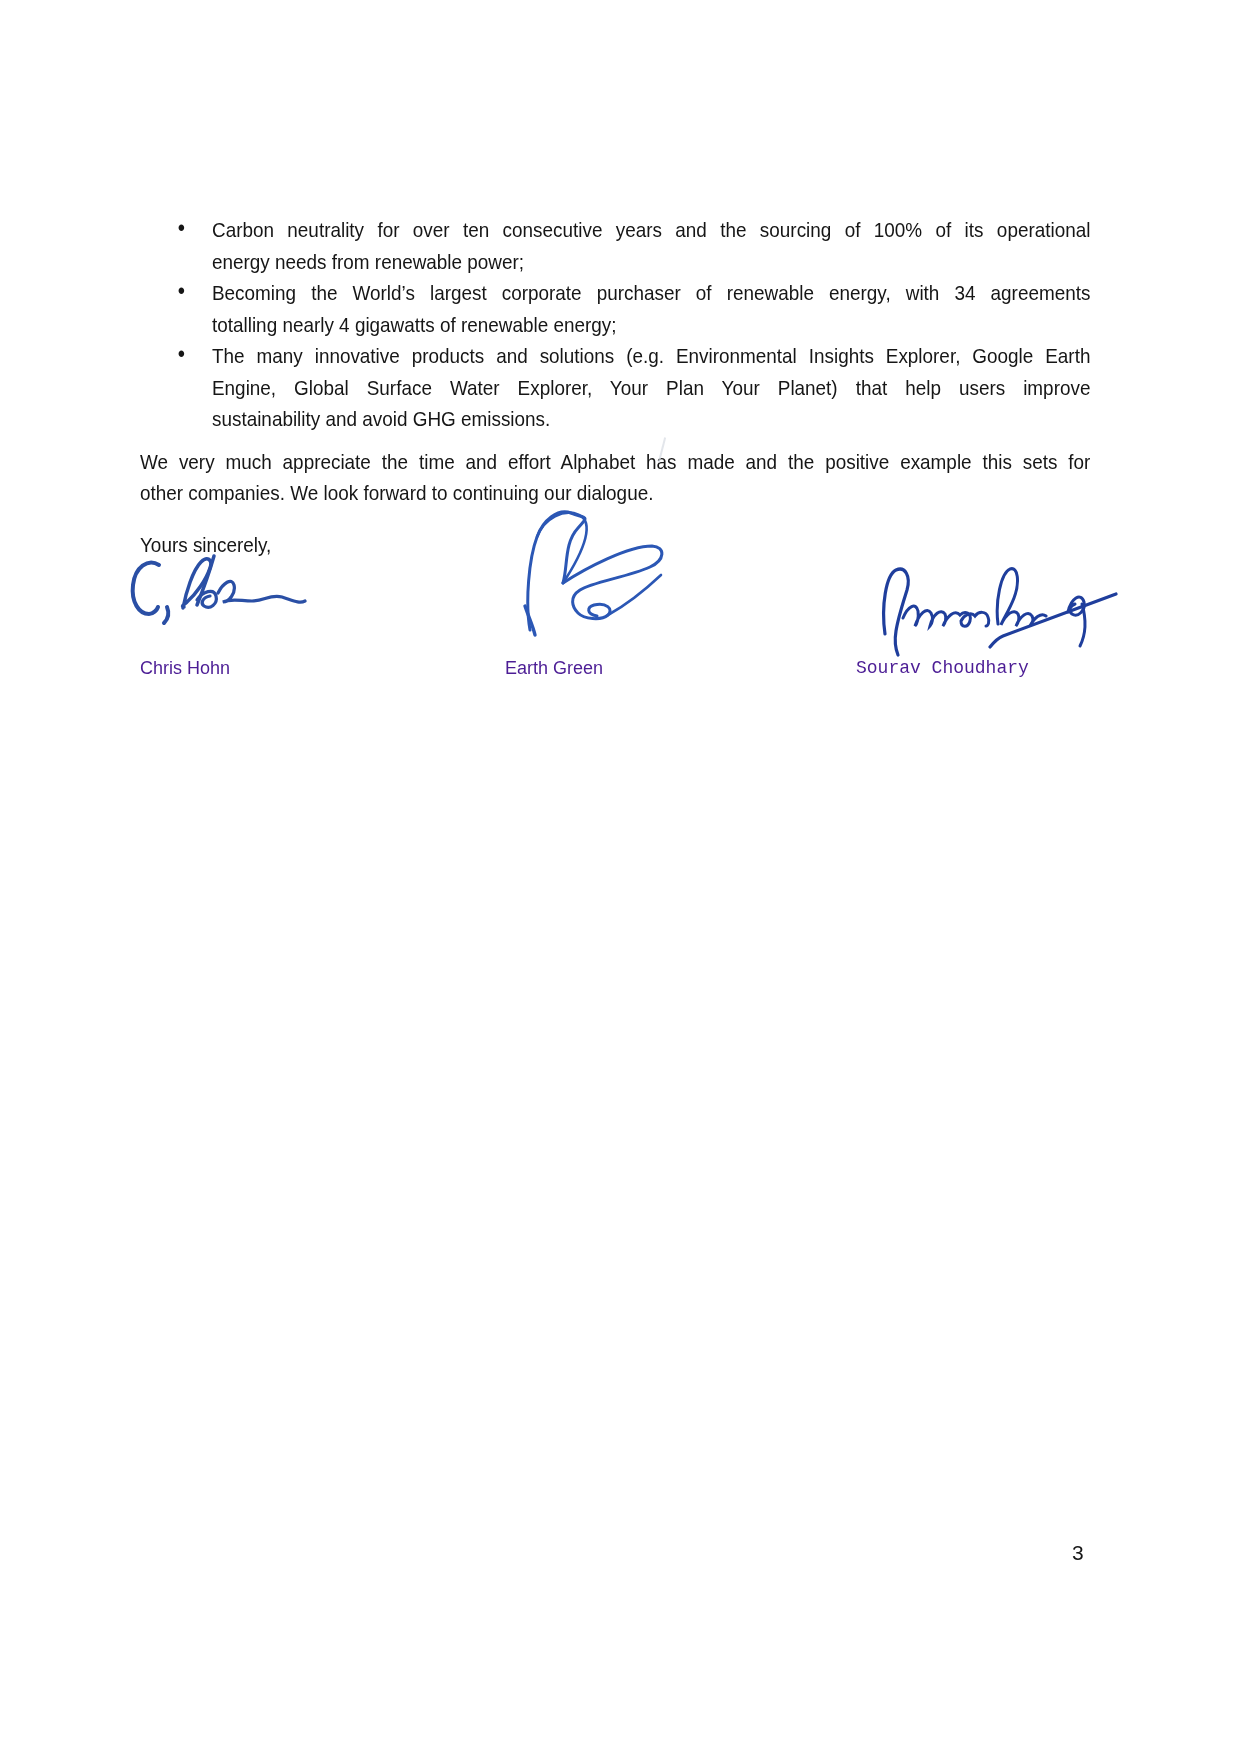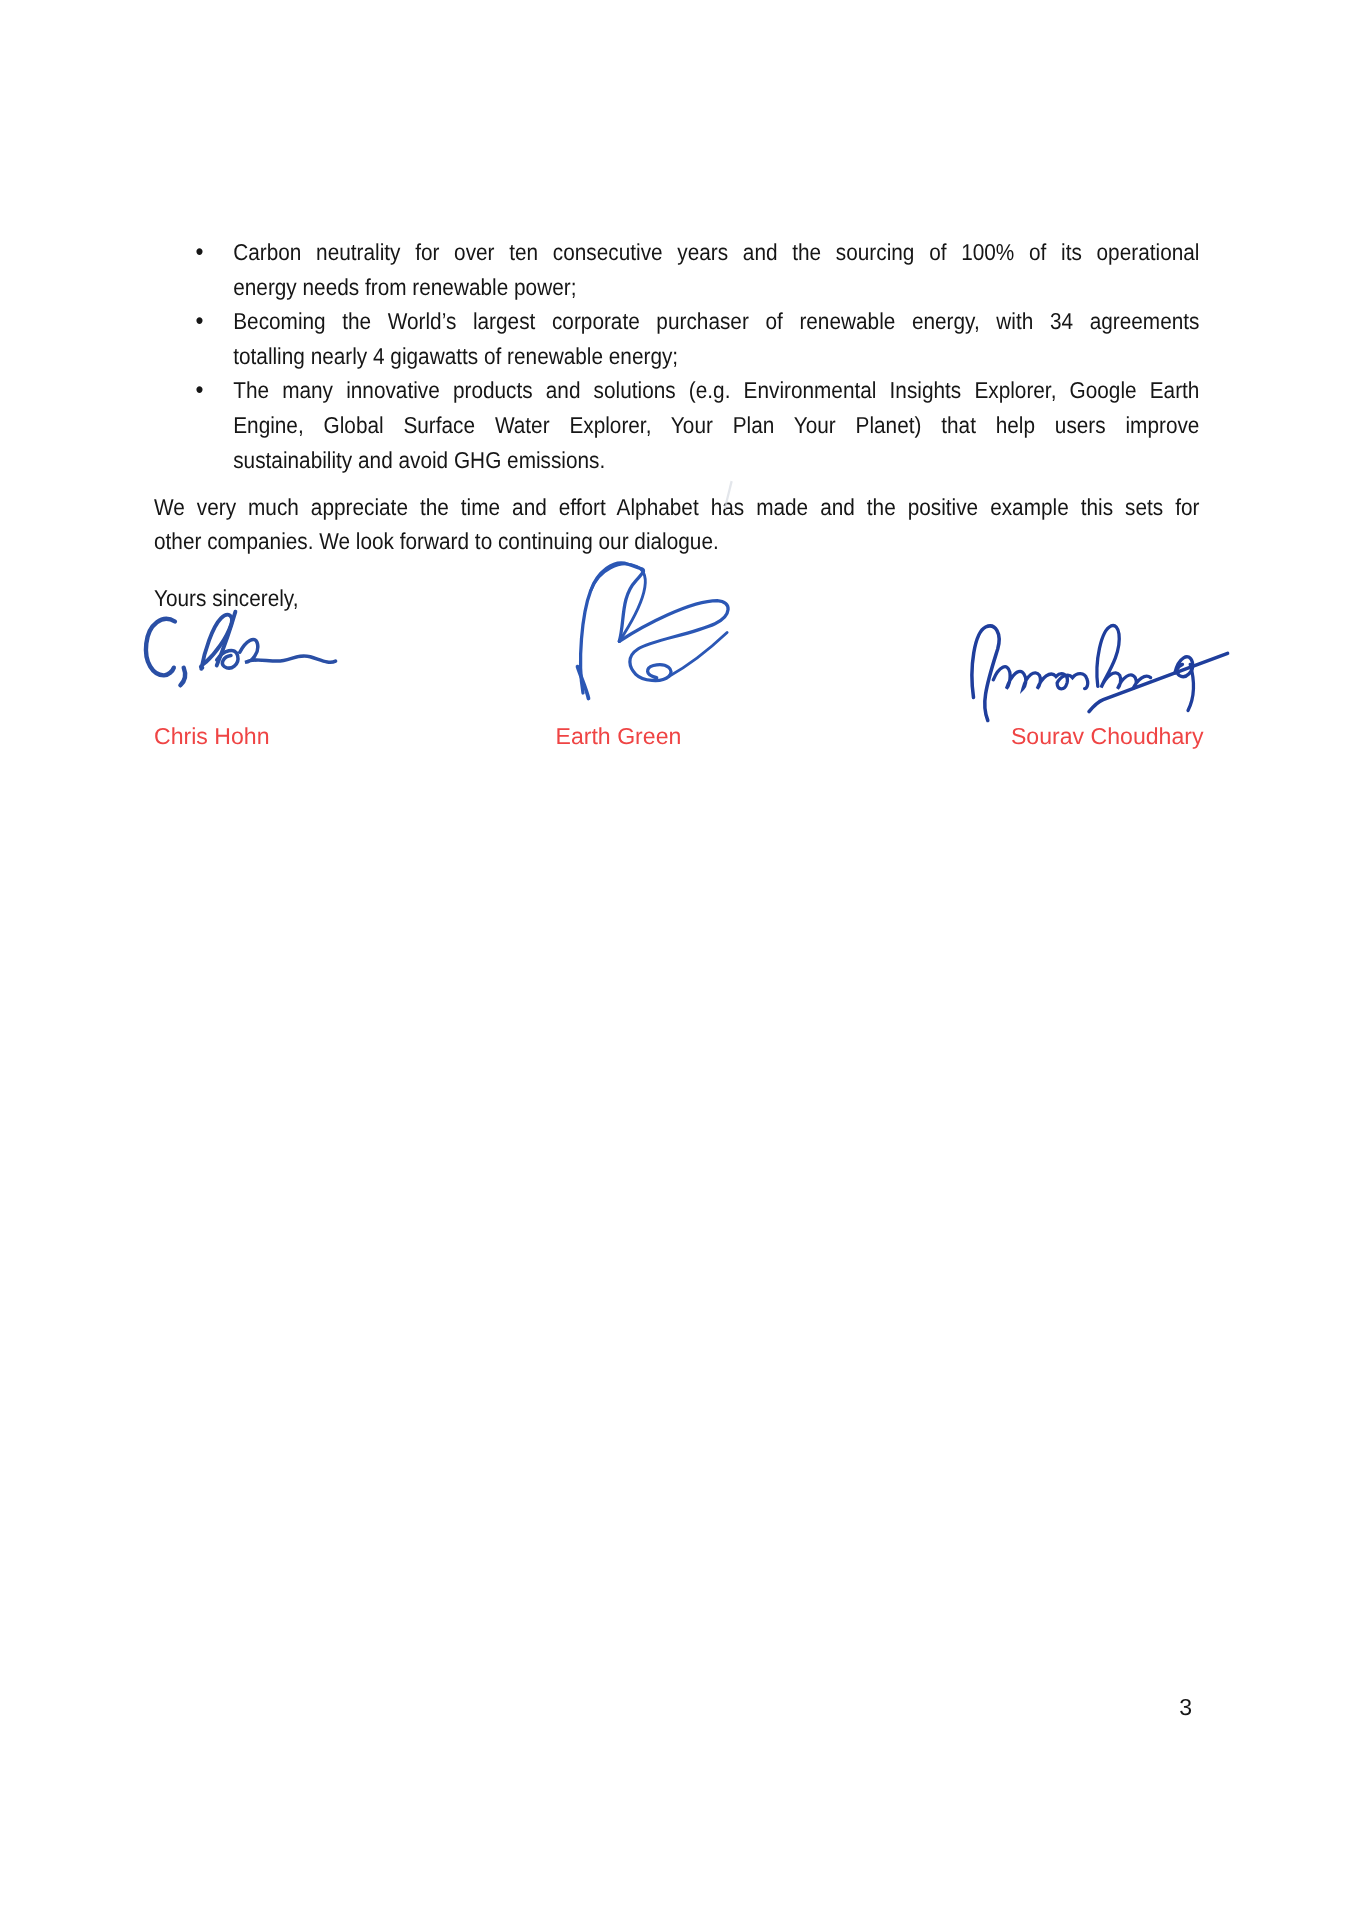--- a/index.html
+++ b/index.html
@@ -35,27 +35,27 @@
   .jline { text-align: justify; text-align-last: justify; }
   .lline { text-align: left; }
   .paragraph { margin-top: 11px; }
   .closing { margin-top: 20px; }
 
   .sig { position: absolute; }
   .sig svg { display: block; }
   .sig-name {
     position: absolute;
     top: 658px;
-    font-size: 21px;
-    color: #ef4444;
+    font-size: 18px;
+    color: #4c1d95;
     white-space: nowrap;
   }
   .name-chris  { left: 140px; }
   .name-philip { left: 505px; }
-  .name-sourav { left: 919px; }
+  .name-sourav { left: 856px; font-family: Liberation Mono, monospace; }
 
   .page-number {
     position: absolute;
     left: 1072px;
     top: 1541px;
     font-size: 21px;
     color: #161616;
   }
   
   .scan-mark {

